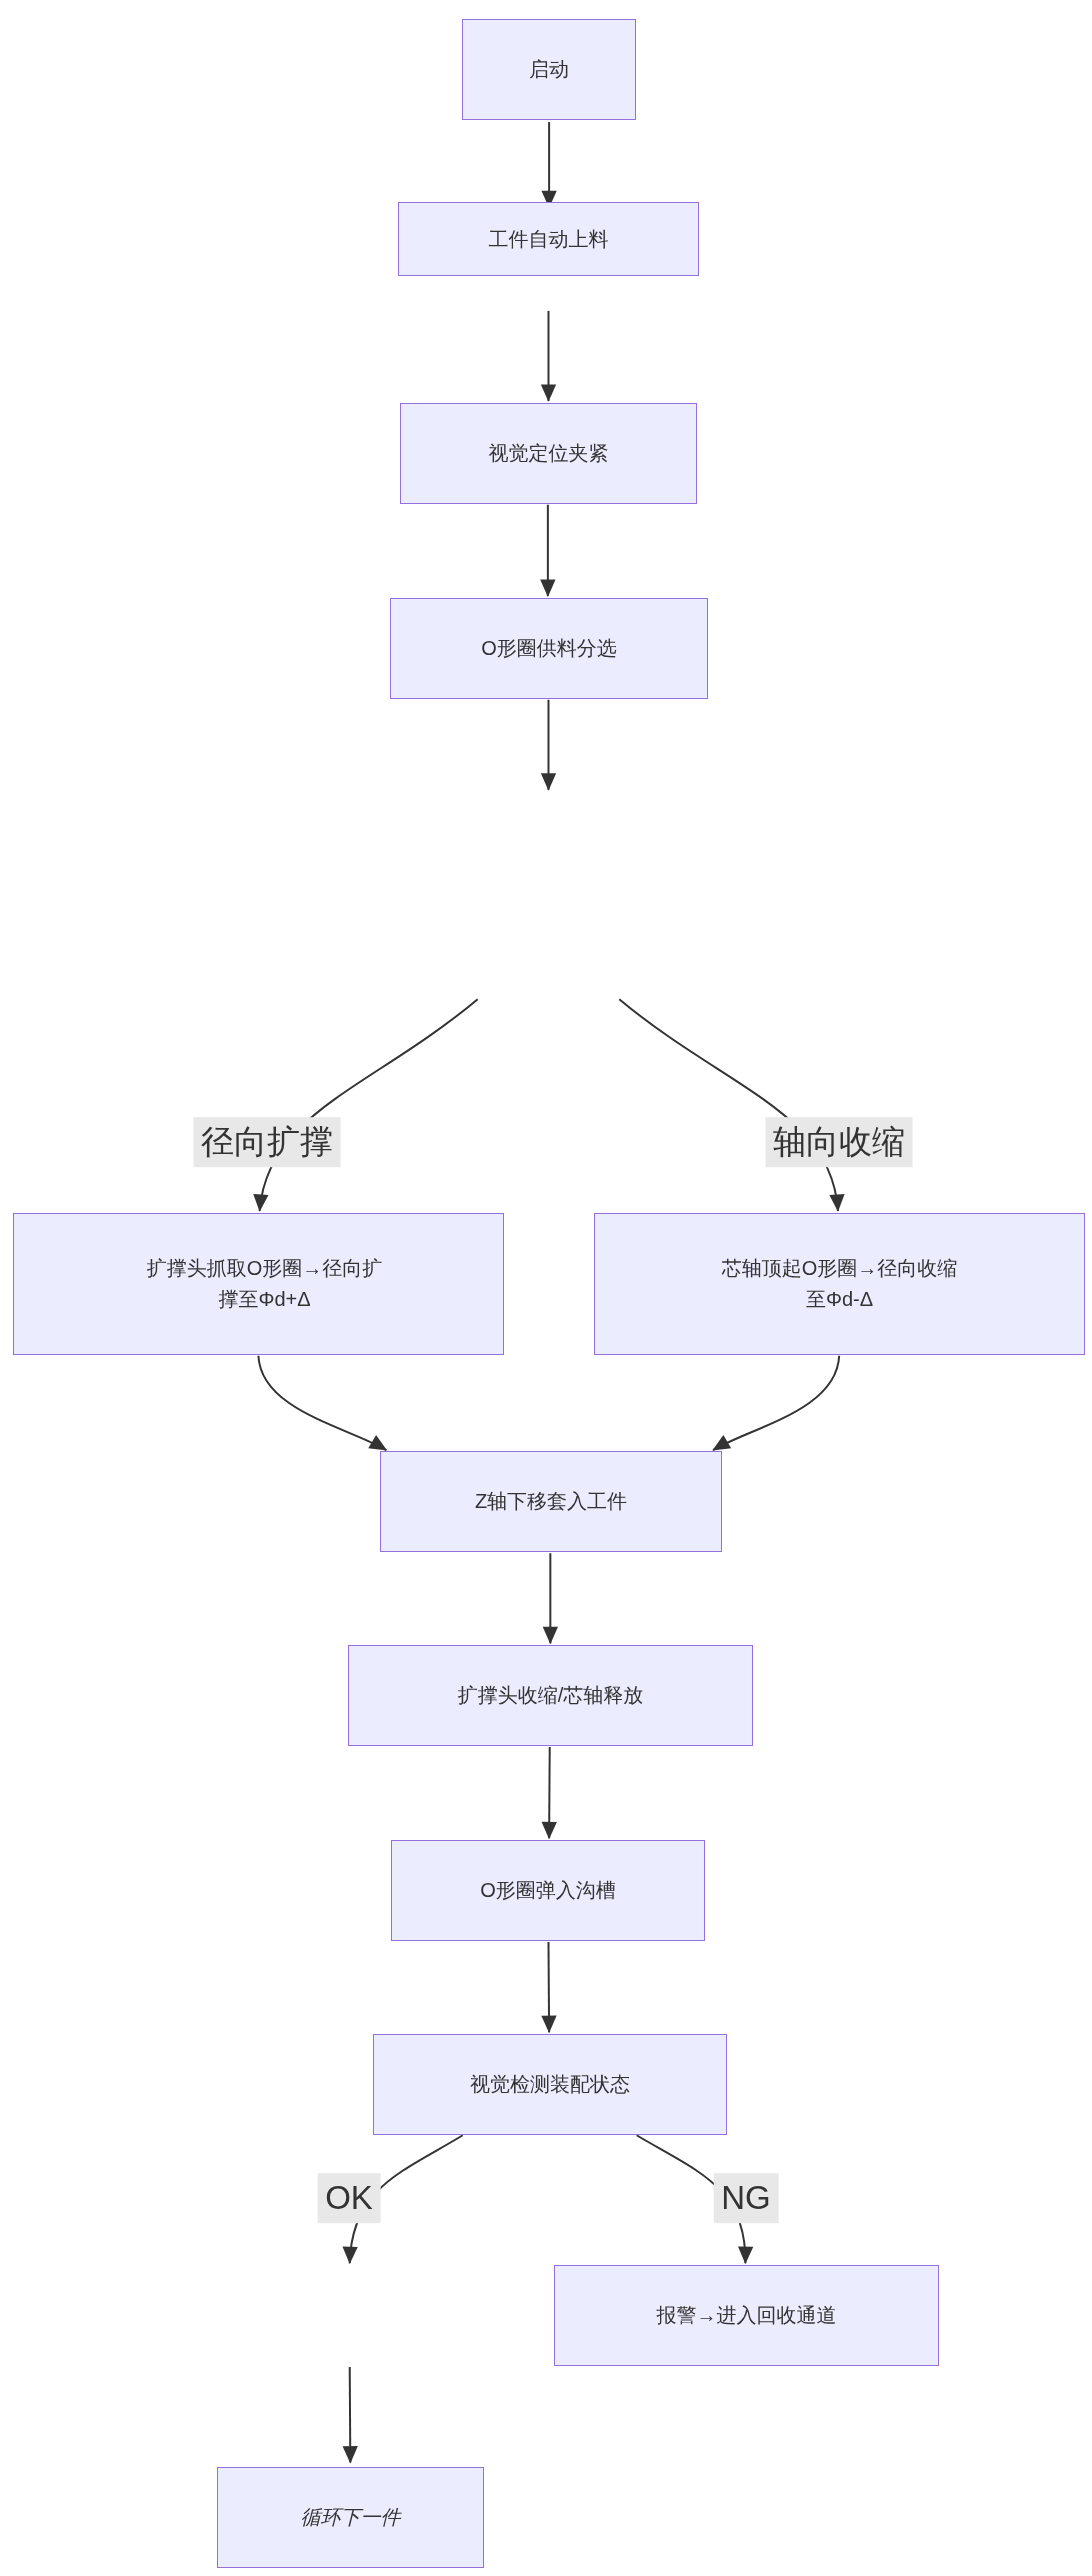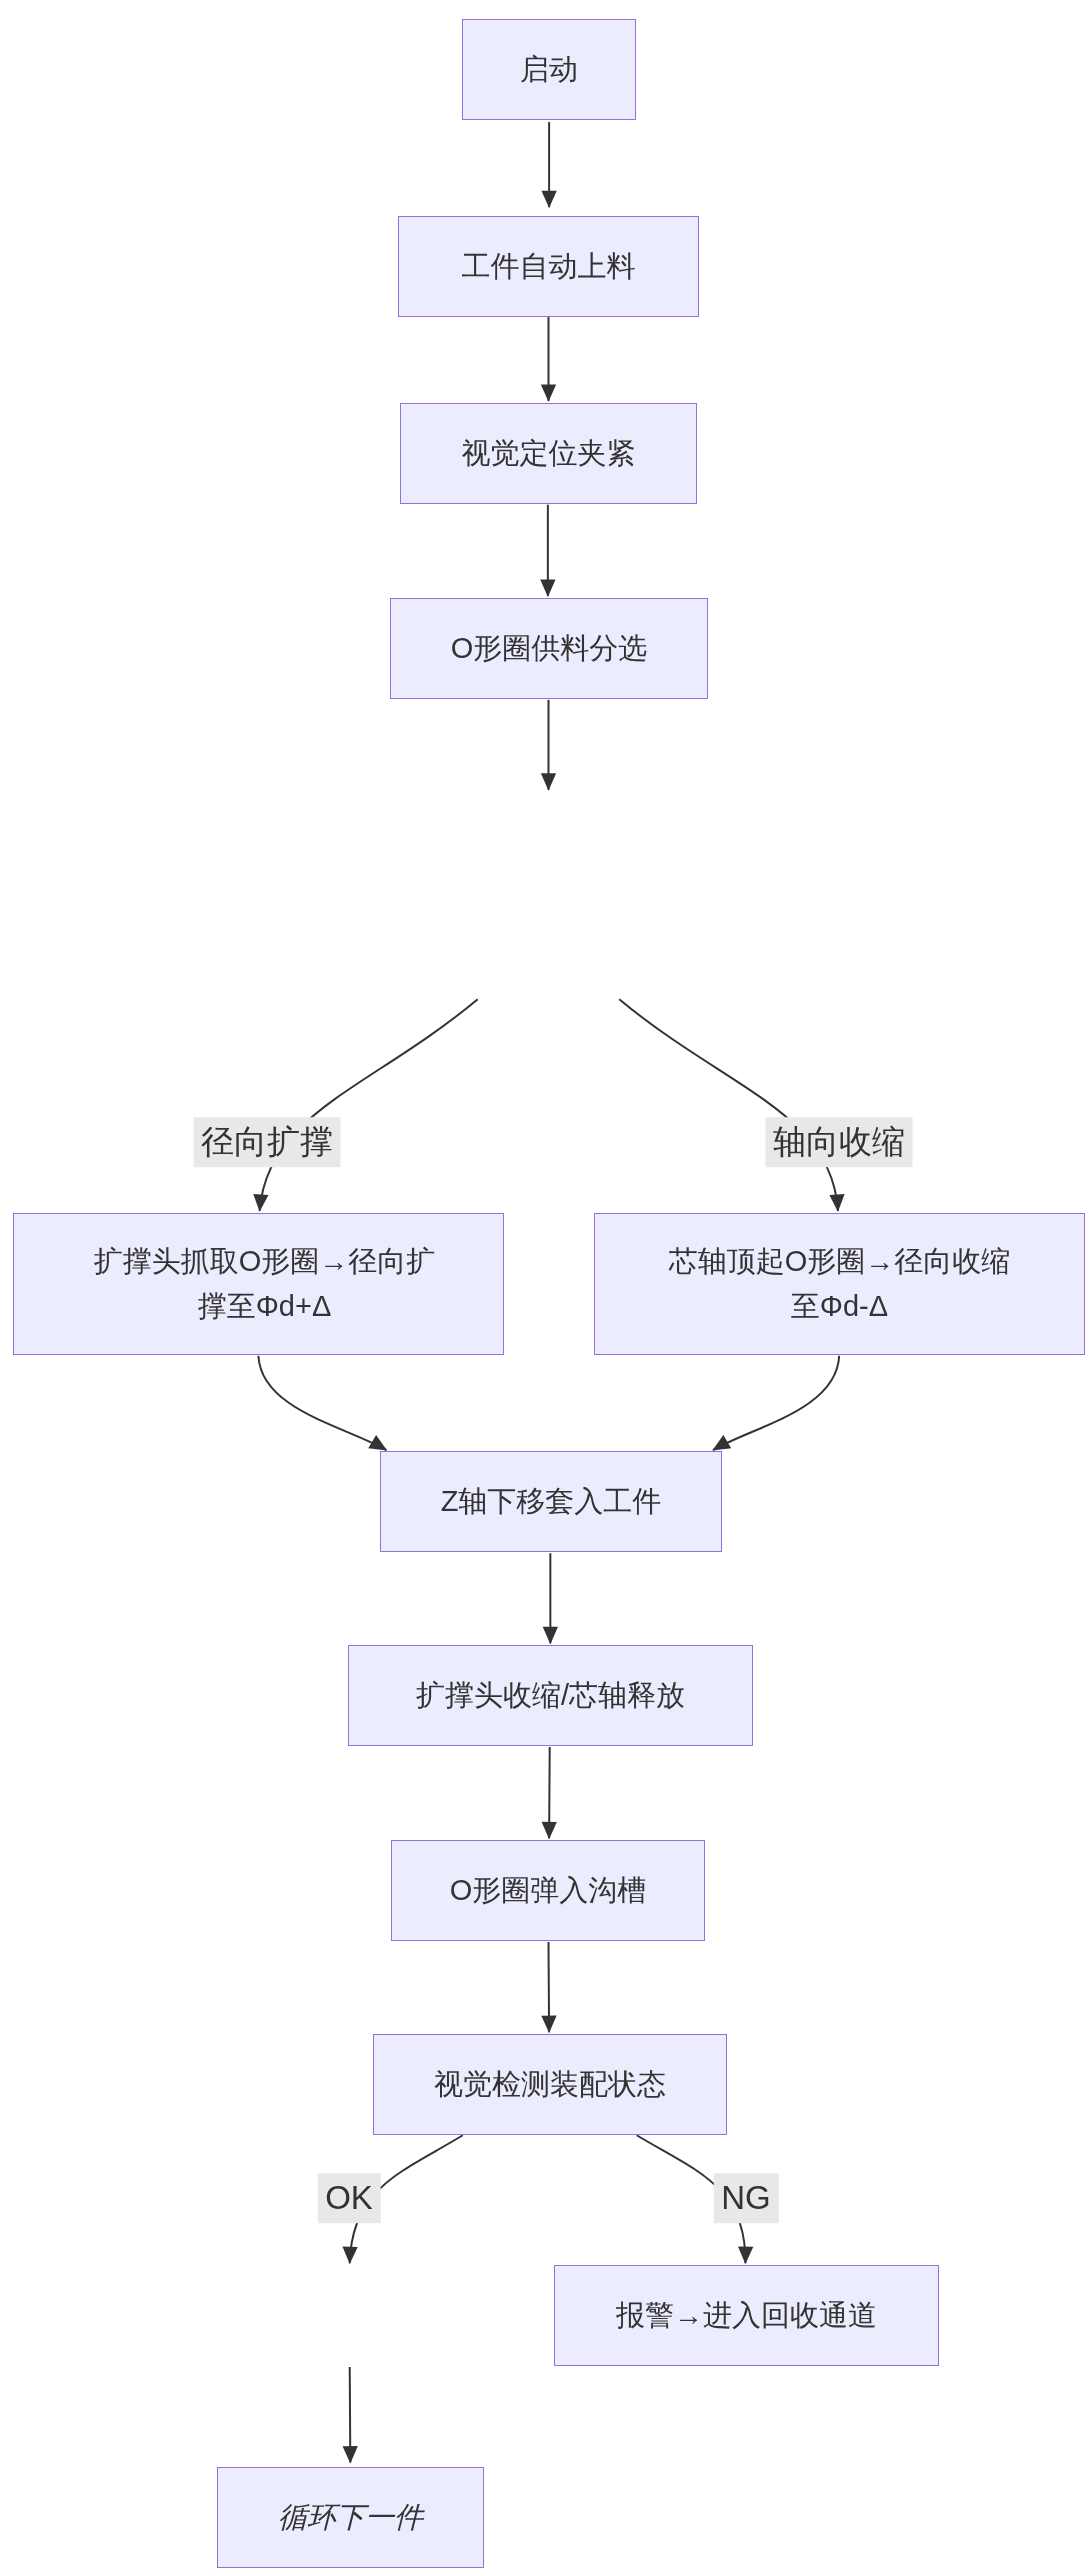--- a/index.html
+++ b/index.html
@@ -12,21 +12,21 @@
     font-family:"Liberation Sans","DejaVu Sans",sans-serif; color:var(--text);
     overflow:hidden;
   }
   .edges{position:absolute; left:0; top:0; z-index:1;}
   .edge{fill:none; stroke:var(--edge); stroke-width:3.2px;}
   .arrowhead{fill:var(--edge);}
   .node{
     position:absolute; z-index:2; box-sizing:border-box;
     background:var(--node-fill); border:1.9px solid var(--node-border);
     display:flex; flex-direction:column; align-items:center; justify-content:center;
-    text-align:center; font-size:29px; line-height:1.55; color:var(--text);
+    text-align:center; font-size:20px; line-height:1.55; color:var(--text);
   }
   .node span{display:block;}
   .node-decision{background:transparent; border:none;}
   .node-decision .diamond-svg{position:absolute; left:0; top:0;}
   .diamond-shape{fill:var(--node-fill); stroke:var(--node-border); stroke-width:3px;}
   .node-decision span{position:relative; z-index:1;}
   .edge-label{
     position:absolute; z-index:3; transform:translate(-50%,-50%);
     background:var(--label-bg); color:var(--text);
     font-size:33px; line-height:1.2; padding:5px 7.5px; white-space:nowrap;
@@ -56,21 +56,21 @@
     <path class="edge" d="M883,3126 L884,3271" marker-end="url(#arrow)"></path>
     <path class="edge" d="M745,3437 C650,3495 566,3520 563,3643" marker-end="url(#arrow)"></path>
     <path class="edge" d="M1025,3437 C1122,3495 1202,3520 1200,3643" marker-end="url(#arrow)"></path>
     <path class="edge" d="M563,3810 L564,3964" marker-end="url(#arrow)"></path>
   </svg>
 
   <div class="node" style="left:462px; top:18.6px; width:174px; height:101px;">
     <span>启动</span>
   </div>
 
-  <div class="node" style="left:398px; top:216px; width:301px; height:101px;">
+  <div class="node" style="left:398px; top:202px; width:301px; height:74px;">
     <span>工件自动上料</span>
   </div>
 
   <div class="node" style="left:400px; top:403px; width:297px; height:101px;">
     <span>视觉定位夹紧</span>
   </div>
 
   <div class="node" style="left:390px; top:598px; width:318px; height:101px;">
     <span>O形圈供料分选</span>
   </div>

